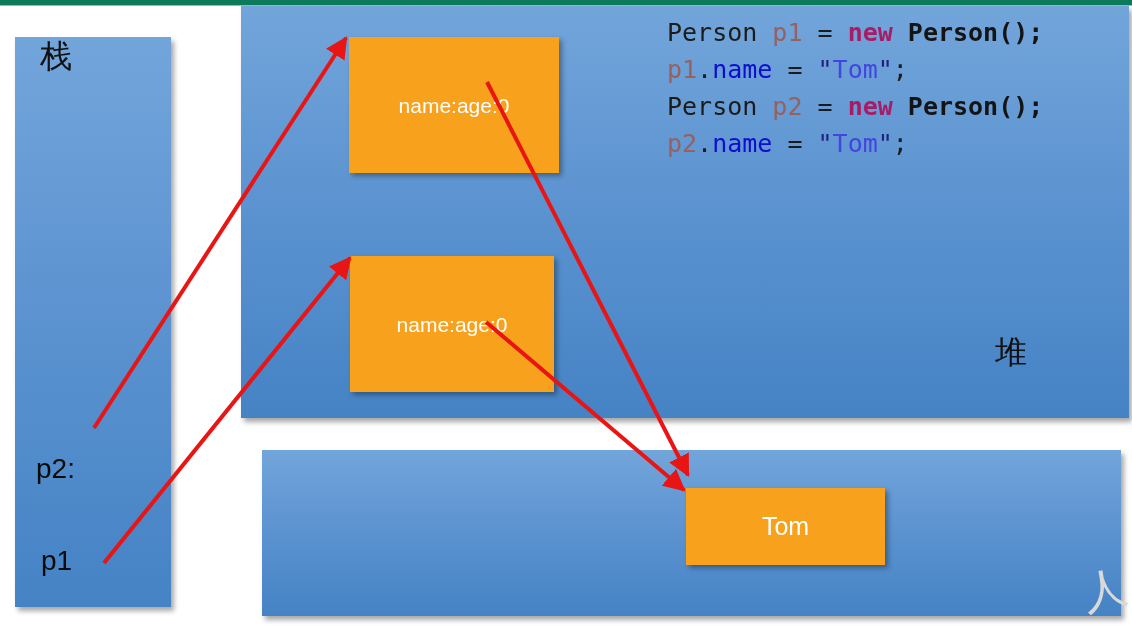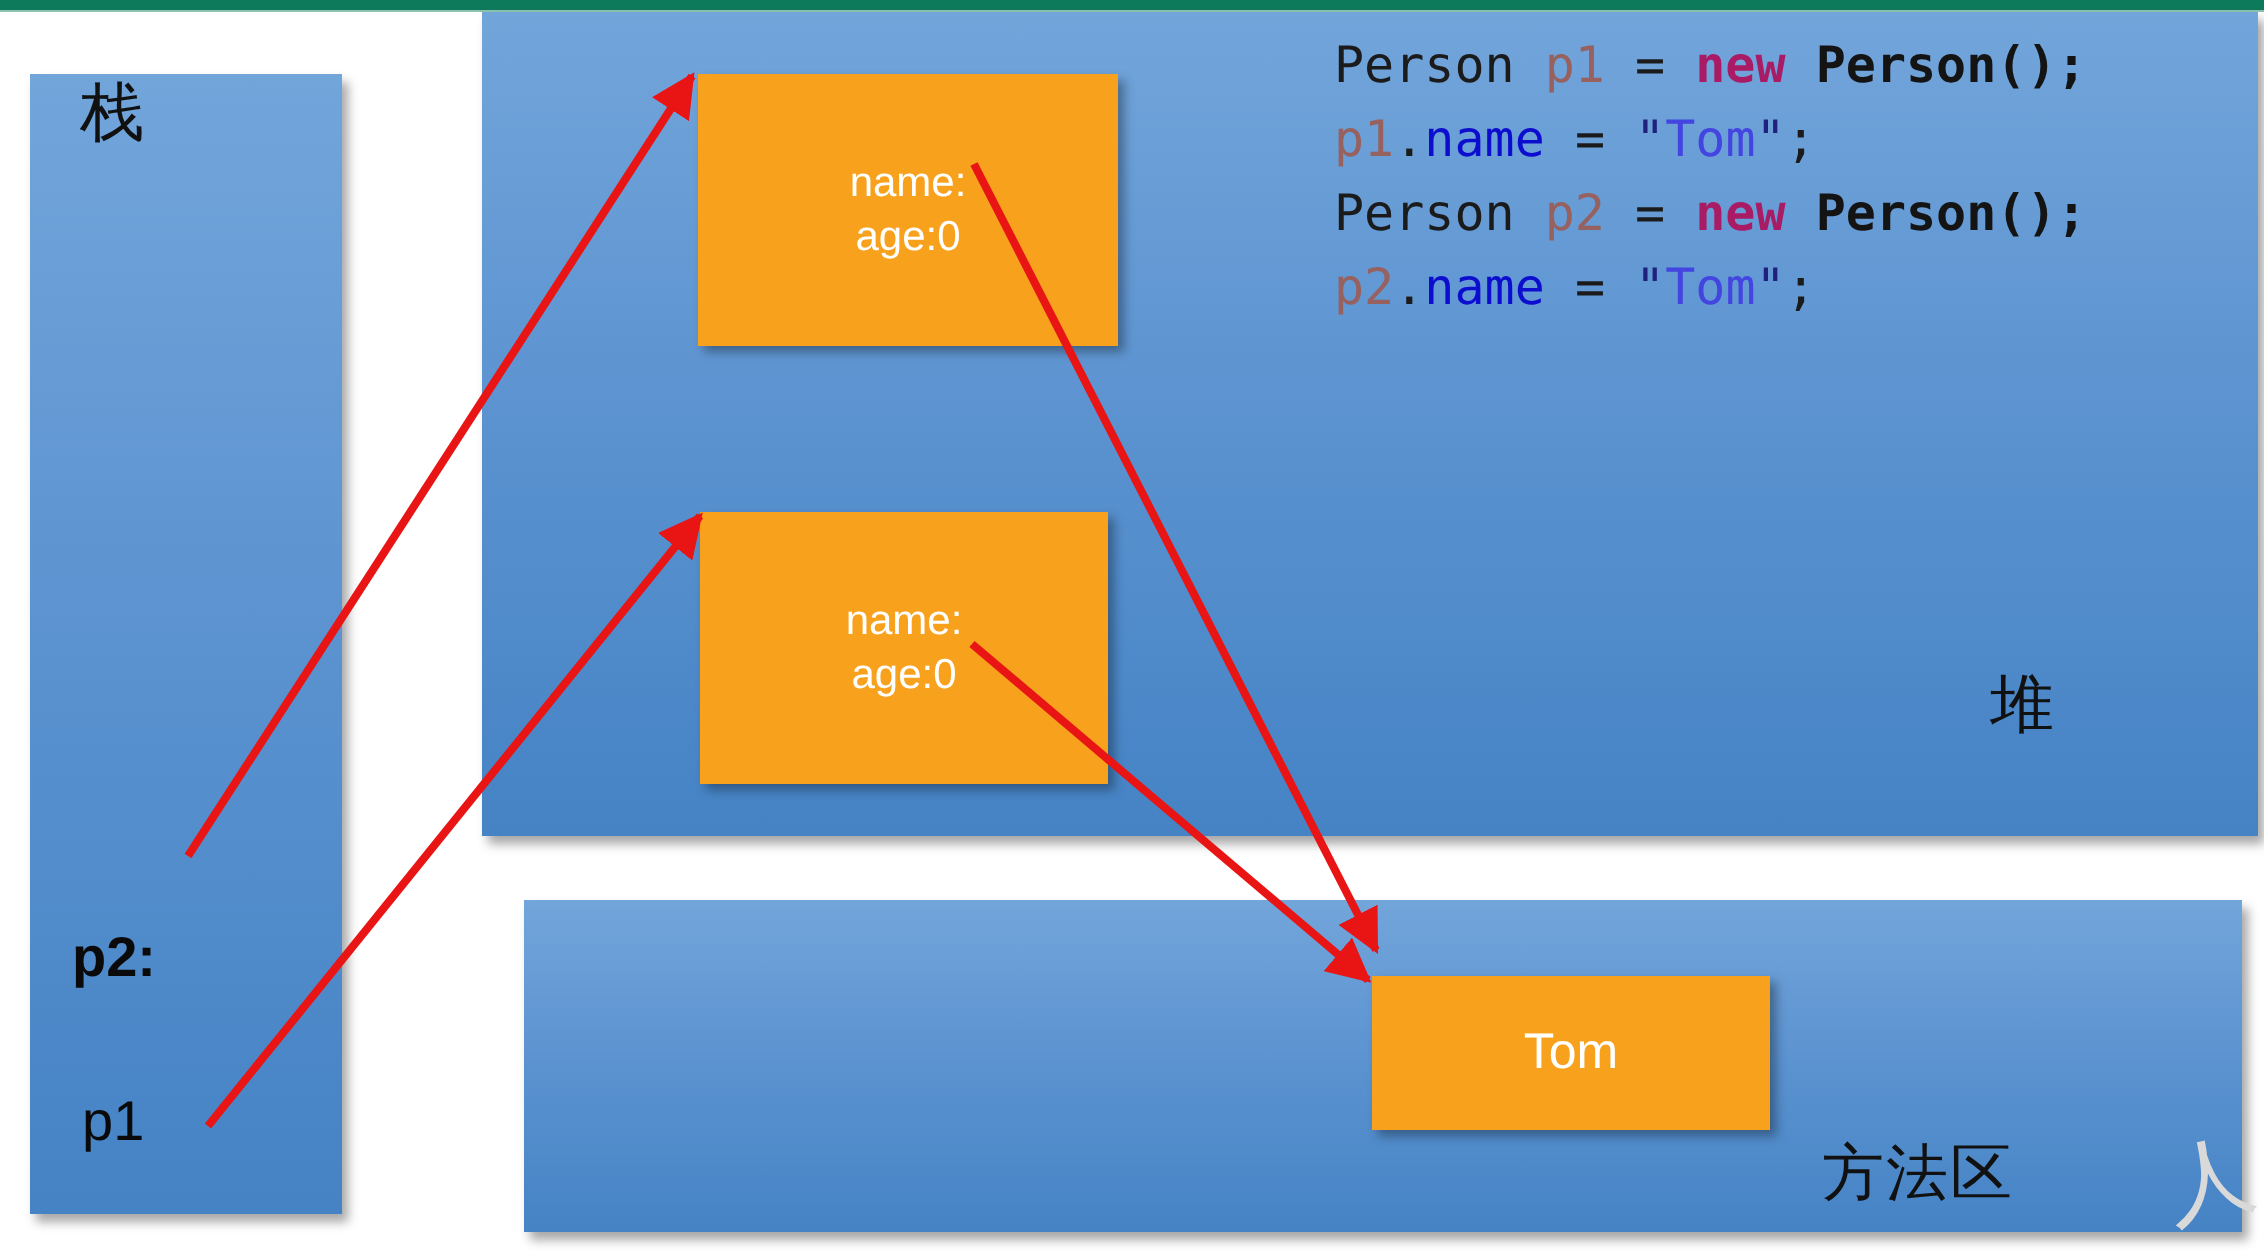--- a/index.html
+++ b/index.html
@@ -25,26 +25,26 @@
   .cn-label{
     position:absolute;color:#111;font-size:32px;line-height:32px;
     letter-spacing:1px;white-space:nowrap;
   }
   .stack-label{left:25px;top:3px;}
   .heap-label{left:754px;top:330px;}
   .method-label{left:649px;top:121px;font-size:31px;}
   .stack-var{
     position:absolute;color:#0a0a0a;font-size:28px;line-height:28px;
   }
-  .var-p2{left:21px;top:428px;font-weight:bold;}
+  .var-p2{left:21px;top:418px;}
   .var-p1{left:26px;top:510px;}
   .orange-box{
     position:absolute;background:#f7a11d;
     box-shadow:3px 3px 5px rgba(0,0,0,0.35);
-    display:flex;flex-direction:column;align-items:center;justify-content:center;
+    display:flex;flex-direction:row;align-items:center;justify-content:center;
     color:#ffffff;font-size:21px;line-height:27px;text-align:center;
   }
   .obj1{left:108px;top:31px;width:210px;height:136px;}
   .obj2{left:109px;top:250px;width:204px;height:136px;}
   .tom-box{left:424px;top:38px;width:199px;height:77px;font-size:25px;}
   .code-block{
     position:absolute;left:426px;top:8px;
     font-family:"DejaVu Sans Mono", monospace;
     font-size:25px;line-height:37px;white-space:pre;
   }
@@ -90,21 +90,20 @@
       <div>age:0</div>
     </div>
 
     <div class="code-block" id="code-block"><div><span class="tok-plain">Person </span><span class="tok-variable">p1</span><span class="tok-plain"> = </span><span class="tok-keyword">new</span><span class="tok-plain"> </span><span class="tok-class-bold">Person();</span></div><div><span class="tok-variable">p1</span><span class="tok-plain">.</span><span class="tok-member">name</span><span class="tok-plain"> = </span><span class="tok-quote">"</span><span class="tok-string">Tom</span><span class="tok-quote">"</span><span class="tok-plain">;</span></div><div><span class="tok-plain">Person </span><span class="tok-variable">p2</span><span class="tok-plain"> = </span><span class="tok-keyword">new</span><span class="tok-plain"> </span><span class="tok-class-bold">Person();</span></div><div><span class="tok-variable">p2</span><span class="tok-plain">.</span><span class="tok-member">name</span><span class="tok-plain"> = </span><span class="tok-quote">"</span><span class="tok-string">Tom</span><span class="tok-quote">"</span><span class="tok-plain">;</span></div></div>
   </div>
 
   <div class="blue-panel method-panel">
     <div class="orange-box tom-box">
       <div>Tom</div>
     </div>
-    <div class="cn-label method-label">方法区</div>
     <div class="watermark">人</div>
   </div>
 
   <svg id="arrow-layer" viewBox="0 0 1132 626" xmlns="http://www.w3.org/2000/svg">
     <defs>
       <marker id="arrowhead" viewBox="0 0 10 10" refX="9" refY="5" markerWidth="5.5" markerHeight="5.5" orient="auto-start-reverse">
         <path d="M0,0 L10,5 L0,10 z" fill="#e91414"></path>
       </marker>
     </defs>
   <line x1="94" y1="428" x2="346" y2="38" stroke="#e91414" stroke-width="4" marker-end="url(#arrowhead)"></line>

